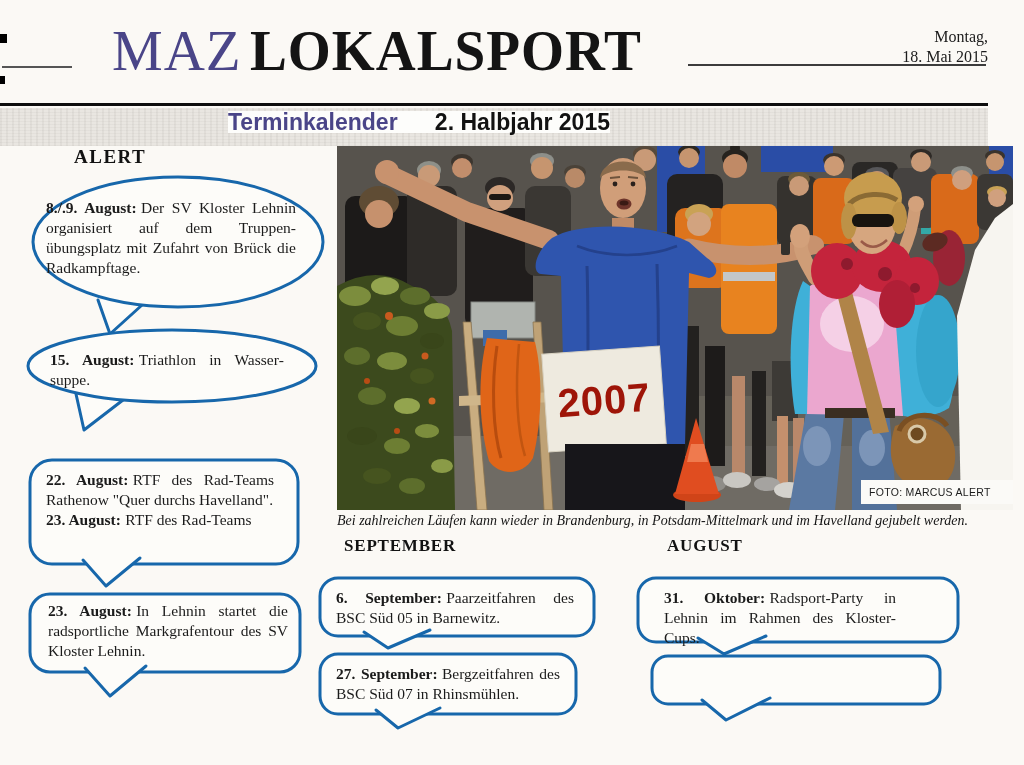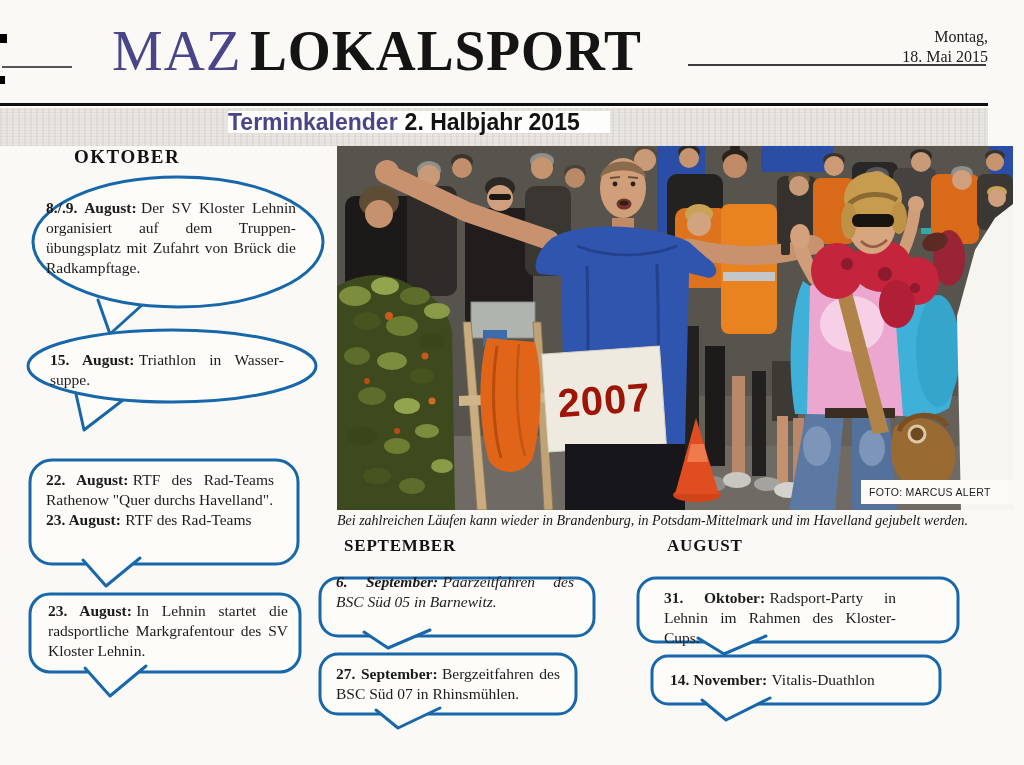--- a/index.html
+++ b/index.html
@@ -15,21 +15,21 @@
   .dateline{left:808px;top:27px;width:180px;text-align:right;font-size:16px;line-height:1.22;color:#1c1c1c;}
   .rule{background:#3c3c3c;}
   .rule-left{left:2px;top:66px;width:70px;height:2px;background:#555;}
   .rule-right{left:688px;top:64px;width:298px;height:2px;}
   .rule-full{left:0;top:103px;width:988px;height:3px;background:#0e0e0e;}
   .edge-dash{left:0;background:#000;}
   
   .title-band{left:0;top:108px;width:988px;height:38px;background:#e9e6e1;
     background-image:repeating-linear-gradient(90deg,rgba(110,105,98,.07) 0 2px,transparent 2px 6px),
                      repeating-linear-gradient(0deg,rgba(110,105,98,.05) 0 1px,transparent 1px 3px);}
-  .title-box{left:228px;top:111px;width:382px;height:22px;background:#fdfdfb;display:flex;align-items:center;justify-content:flex-start;
+  .title-box{left:228px;top:111px;width:382px;height:22px;background:#fdfdfb;display:flex;align-items:center;justify-content:space-between;
     font-family:"Liberation Sans",sans-serif;font-weight:bold;font-size:23px;white-space:nowrap;}
   .title-accent{color:#4a4588;margin-right:7px;}
   .title-rest{color:#121212;}
   
   .month{font-weight:bold;color:#121212;}
   .month-august{left:74px;top:146px;font-size:19px;letter-spacing:1.5px;}
   .month-sep{left:344px;top:536px;font-size:17px;letter-spacing:.8px;}
   .month-okt{left:667px;top:536px;font-size:17px;letter-spacing:.8px;}
   
   .bubble-svg{overflow:visible;}
@@ -61,21 +61,21 @@
   <div class="abs rule rule-left"></div>
   <div class="abs rule rule-right"></div>
   <div class="abs rule-full"></div>
 
   <div class="abs title-band"></div>
   <div class="abs title-box">
     <span class="title-accent">Terminkalender</span>
     <span class="title-rest">2. Halbjahr 2015</span>
   </div>
 
-  <div class="abs month month-august">OKTOBER</div>
+  <div class="abs month month-august">ALERT</div>
   <div class="abs month month-sep">SEPTEMBER</div>
   <div class="abs month month-okt">AUGUST</div>
 
   <svg class="abs bubble-svg" style="left:28px;top:174px;" width="300" height="166">
     <path class="tail" d="M70,126 L82,160 L124,122"></path>
     <ellipse class="shape" cx="150" cy="68" rx="145" ry="65"></ellipse>
   </svg>
   <div class="abs bubble-text" style="left:46px;top:198px;width:250px;">
     <span class="entry"><b>8./.9. August:</b><span>Der SV Kloster Leh­nin organisiert auf dem Truppen­übungsplatz mit Zufahrt von Brück die Radkampftage.</span></span>
   </div>
@@ -102,21 +102,21 @@
     <path class="tail" d="M57,76 L82,104 L118,74"></path>
   </svg>
   <div class="abs bubble-text" style="left:48px;top:588px;width:240px;margin-top:13px;">
     <span class="entry"><b>23. August:</b><span>In Lehnin startet die radsportliche Markgrafentour des SV Kloster Lehnin.</span></span>
   </div>
 
   <svg class="abs bubble-svg" style="left:318px;top:576px;" width="280" height="76">
     <rect class="shape" x="2" y="2" width="274" height="58" rx="18"></rect>
     <path class="tail" d="M46,56 L70,72 L112,54"></path>
   </svg>
-  <div class="abs bubble-text" style="left:336px;top:572px;width:238px;font-style:italic;">
+  <div class="abs bubble-text" style="left:336px;top:588px;width:238px;">
     <span class="entry"><b>6. September:</b><span>Paarzeitfahren des BSC Süd 05 in Barnewitz.</span></span>
   </div>
 
   <svg class="abs bubble-svg" style="left:318px;top:652px;" width="262" height="80">
     <rect class="shape" x="2" y="2" width="256" height="60" rx="18"></rect>
     <path class="tail" d="M58,58 L80,76 L122,56"></path>
   </svg>
   <div class="abs bubble-text" style="left:336px;top:664px;width:224px;">
     <span class="entry"><b>27. September:</b><span>Bergzeitfahren des BSC Süd 07 in Rhinsmühlen.</span></span>
   </div>
@@ -126,23 +126,20 @@
     <path class="tail" d="M62,62 L88,78 L130,60"></path>
   </svg>
   <div class="abs bubble-text" style="left:664px;top:588px;width:232px;">
     <span class="entry"><b>31. Oktober:</b><span>Radsport-Party in Lehnin im Rahmen des Kloster-Cups.</span></span>
   </div>
 
   <svg class="abs bubble-svg" style="left:650px;top:654px;" width="294" height="70">
     <rect class="shape" x="2" y="2" width="288" height="48" rx="16"></rect>
     <path class="tail" d="M52,46 L76,66 L120,44"></path>
   </svg>
-  <div class="abs bubble-text" style="left:670px;top:670px;width:250px;">
-    <span class="entry"><b>14. November:</b><span>Vitalis-Duathlon</span></span>
-  </div>
 
   <svg class="abs" style="left:337px;top:146px;" width="676" height="364" viewBox="0 0 676 364">
 
     <rect x="0" y="0" width="676" height="364" fill="#57534d"></rect>
 
     <g>
       <rect x="320" y="0" width="48" height="86" fill="#2a4da6"></rect>
       <rect x="424" y="0" width="72" height="26" fill="#2a4da6"></rect>
       <rect x="652" y="0" width="24" height="34" fill="#2a4da6"></rect>
       <rect x="584" y="68" width="34" height="20" fill="#33a8a6"></rect>

